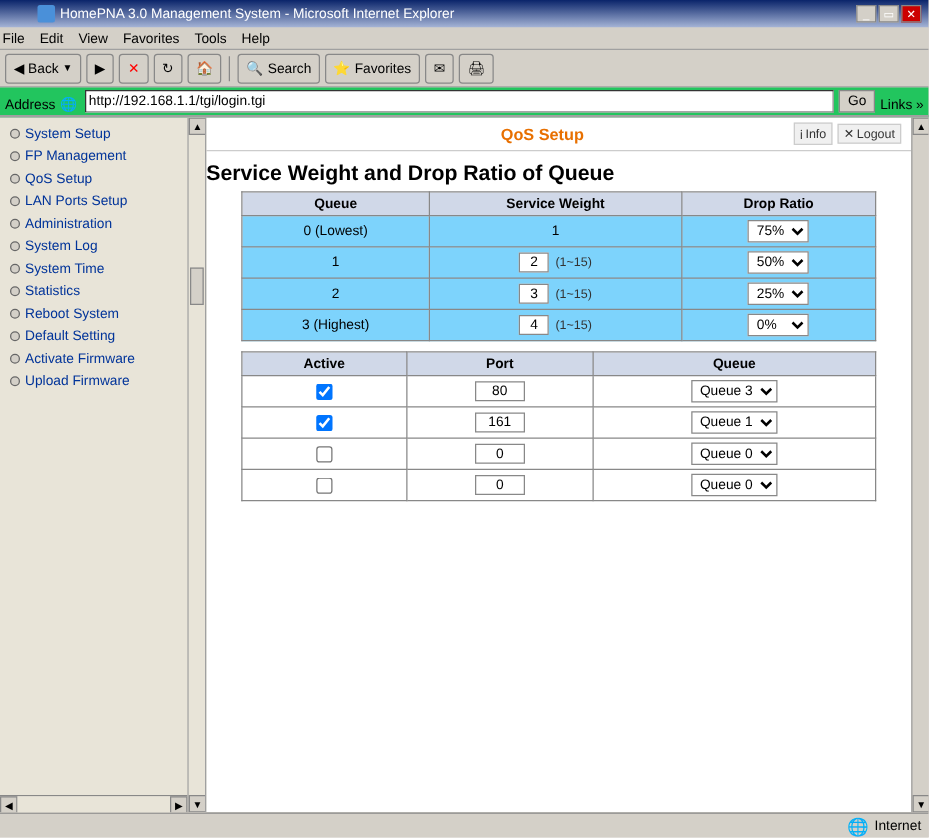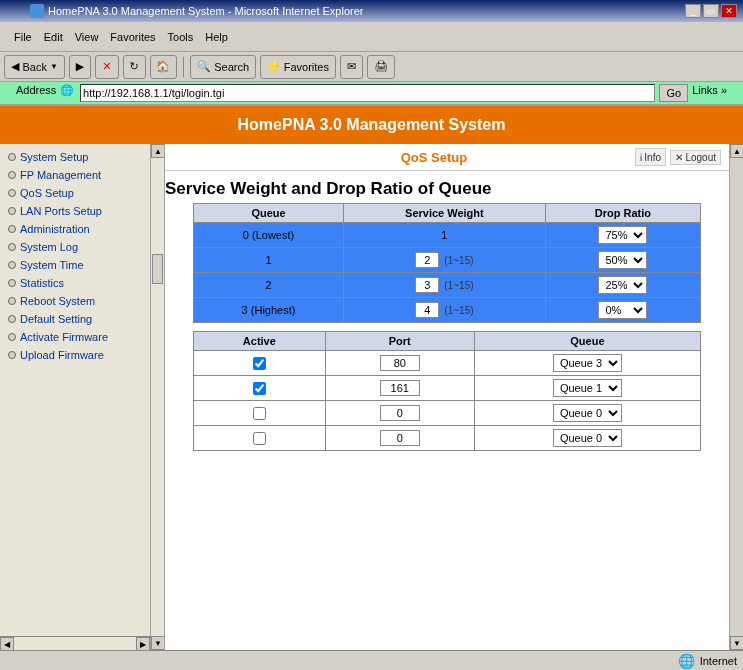--- a/index.html
+++ b/index.html
@@ -16,25 +16,25 @@
       justify-content: space-between;
       height: 22px;
     }
     .title-bar-left { display: flex; align-items: center; gap: 4px; padding-left: 24px; }
     .title-icon { width: 14px; height: 14px; background: #4a90d9; border-radius: 2px; }
     .title-buttons { display: flex; gap: 2px; }
     .title-btn { width: 16px; height: 14px; background: #d4d0c8; border: 1px solid #888; font-size: 9px; display: flex; align-items: center; justify-content: center; cursor: pointer; }
 
     .menu-bar {
       background: #d4d0c8;
-      padding: 2px 14px;
+      padding: 2px 2px;
       font-size: 11px;
       display: flex;
       gap: 12px;
-      height: 30px;
+      height: 18px;
       align-items: center;
       border-bottom: 1px solid #a0a0a0;
     }
     .menu-item { cursor: pointer; }
 
     .toolbar {
       background: #d4d0c8;
       padding: 2px 4px;
       display: flex;
       align-items: center;
@@ -51,24 +51,24 @@
       cursor: pointer;
       display: flex;
       align-items: center;
       gap: 3px;
       height: 24px;
     }
     .tb-separator { width: 1px; height: 20px; background: #888; margin: 0 2px; }
     .tb-arrow { font-size: 8px; }
 
     .address-bar {
-      background: #86efac;
-      padding: 2px 16px;
-      display: flex;
-      align-items: flex-start;
+      background: #22c55e;
+      padding: 2px 4px;
+      display: flex;
+      align-items: flex-end;
       gap: 4px;
       height: 24px;
       border-bottom: 2px solid #a0a0a0;
     }
     .address-label { font-size: 11px; }
     .address-input {
       flex: 1;
       height: 18px;
       border: 1px inset #888;
       background: white;
@@ -158,21 +158,21 @@
       padding: 3px 8px;
       font-size: 11px;
       font-weight: bold;
       text-align: center;
     }
     .qos-table td {
       border: 1px solid #888;
       padding: 3px 8px;
       text-align: center;
       font-size: 11px;
-      background: #3b82f6;
+      background: #7dd3fc;
     }
 
     .weight-input {
       width: 24px;
       height: 16px;
       border: 1px solid #888;
       text-align: center;
       font-size: 11px;
     }
     .weight-range { font-size: 10px; color: #333; margin-left: 2px; }
@@ -410,23 +410,20 @@
     </div>
 
     <div class="address-bar">
       <span class="address-label">Address</span>
       <span style="font-size:11px;margin-right:2px;">🌐</span>
       <input class="address-input" type="text" value="http://192.168.1.1/tgi/login.tgi" style="">
       <button class="go-btn">Go</button>
       <span class="links-btn">Links »</span>
     </div>
 
-    <div class="page-header">
-      <span>HomePNA 3.0 Management System</span>
-    </div>
 
     <div class="main-split">
 
       <div class="sidebar-wrapper">
         <div class="sidebar-inner">
           <div class="sidebar-nav">
             <div class="sidebar-item">
               <div class="sidebar-bullet"></div>
               <span>System Setup</span>
             </div>

